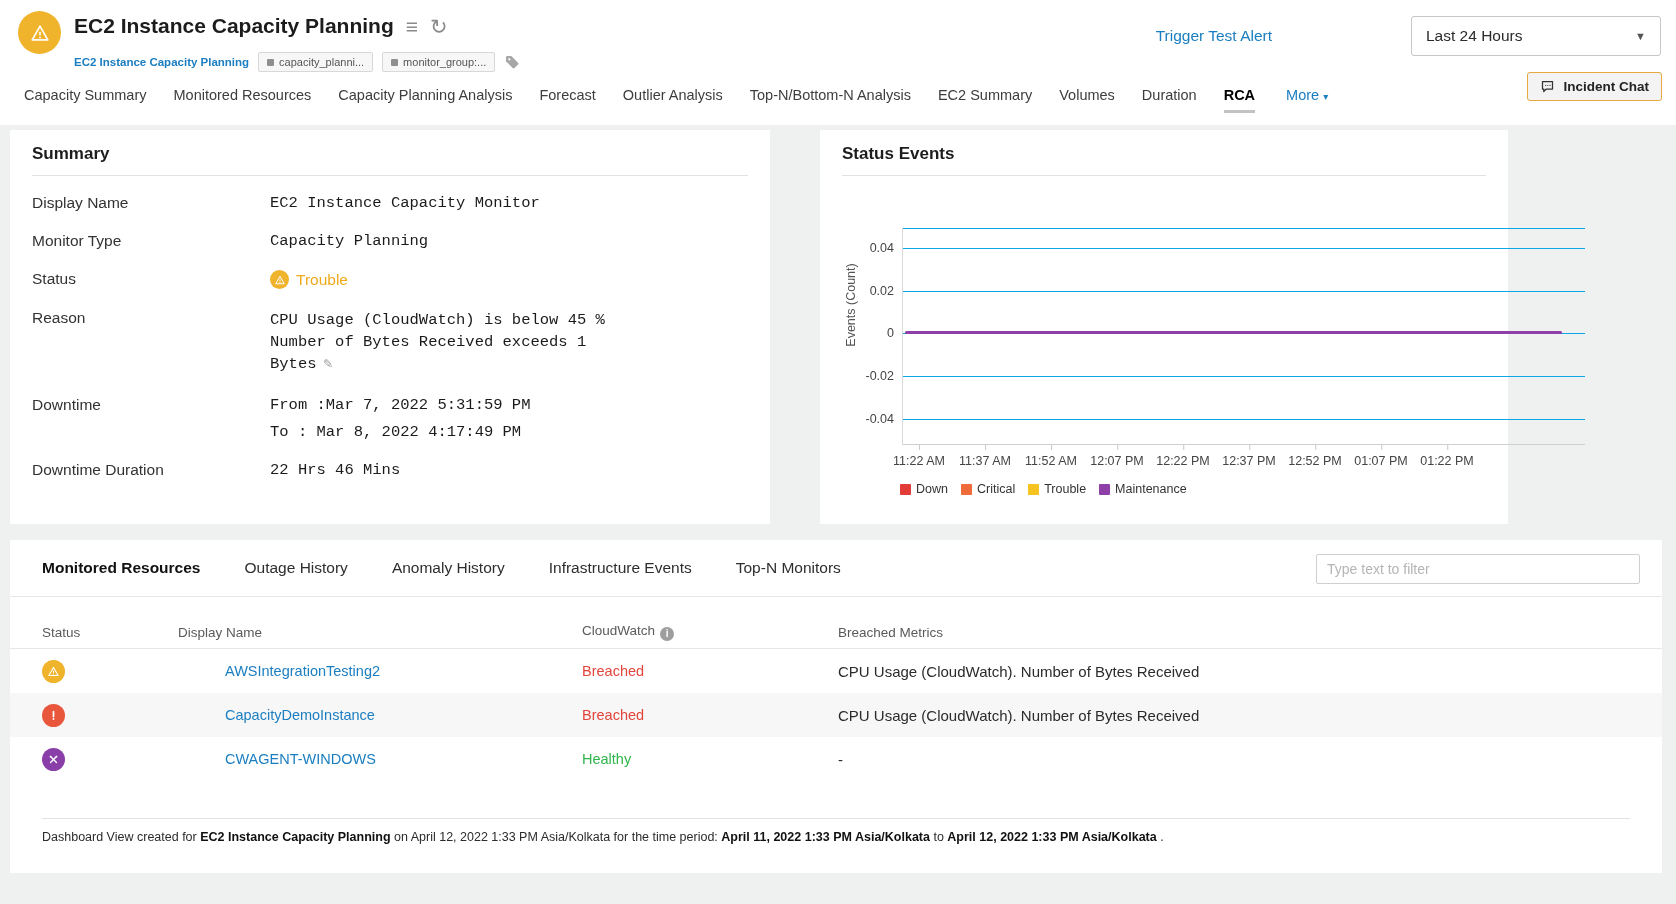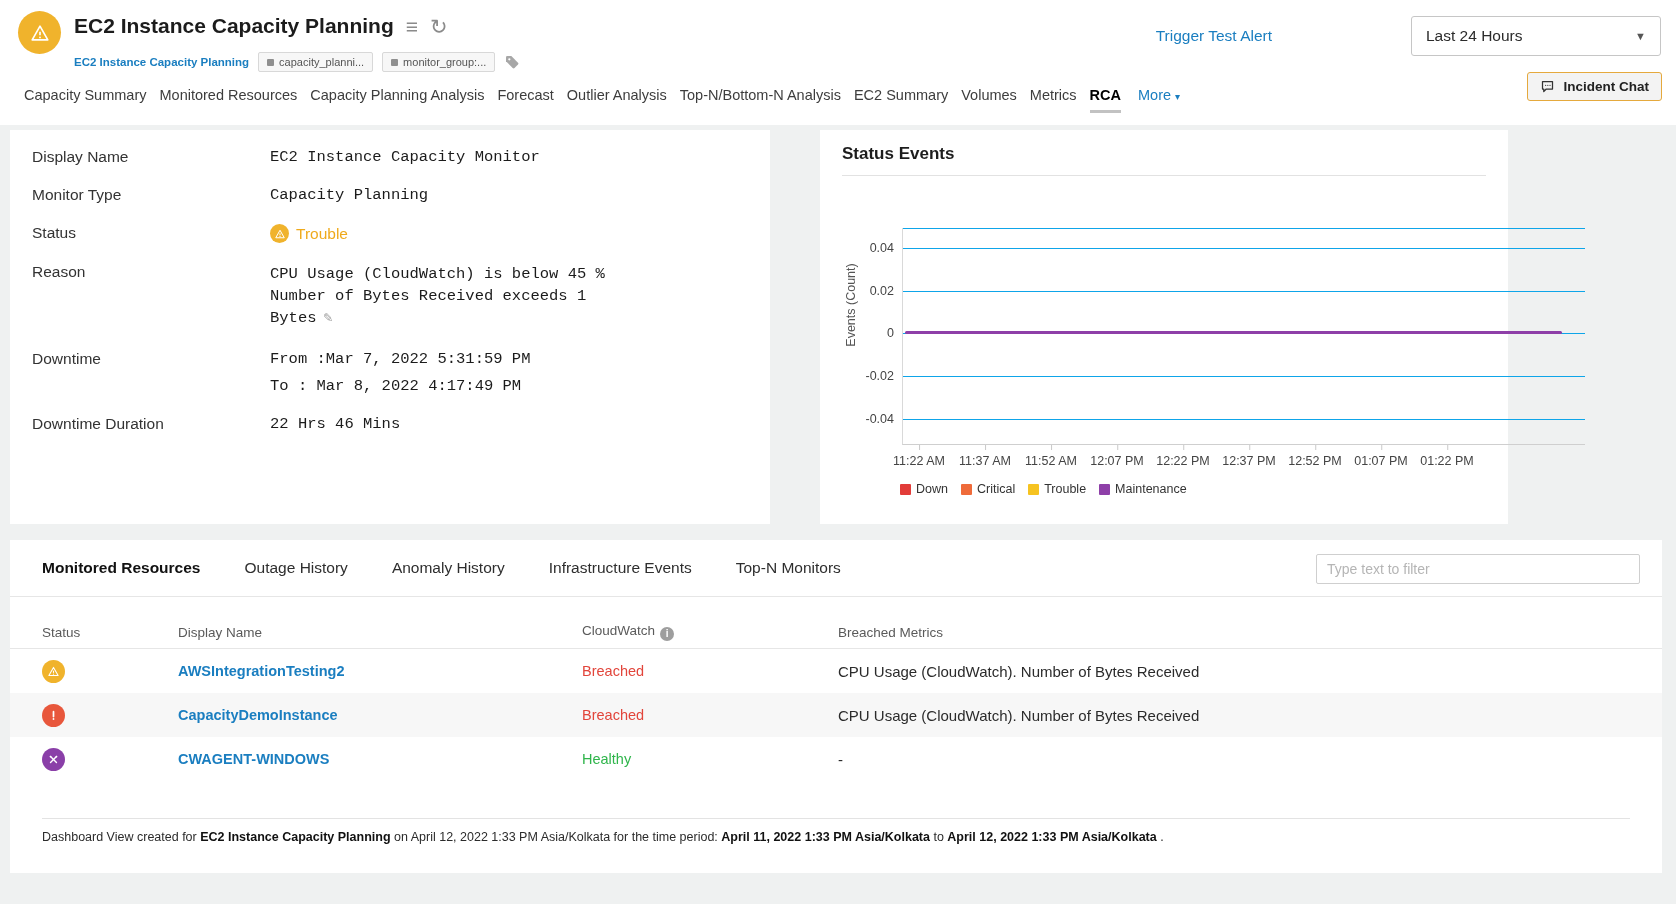--- a/index.html
+++ b/index.html
@@ -23,21 +23,21 @@
   .trigger-link { position:absolute; right:404px; top:27px; color:#1a7ec0; font-size:15.5px;
                   font-weight:500; cursor:pointer; }
   .time-select { position:absolute; right:15px; top:16px; width:250px; height:40px;
                  border:1px solid #c6c6c6; border-radius:3px; background:#fff; display:flex;
                  align-items:center; justify-content:space-between; padding:0 14px;
                  font-size:15.5px; color:#2b2b2b; cursor:pointer; }
   .time-select .caret { font-size:11px; color:#555; }
   .incident-btn { position:absolute; right:14px; top:72px; display:flex; align-items:center; gap:8px;
                   border:1px solid #e5a93d; background:#f3f3f3; border-radius:3px; padding:6px 12px;
                   font-size:13.5px; font-weight:700; color:#222; cursor:pointer; }
-  .nav { position:absolute; left:24px; top:87px; display:flex; gap:13px; font-size:14.5px;
+  .nav { position:absolute; left:24px; top:87px; display:flex; gap:27px; font-size:14.5px;
          color:#3d3d3d; align-items:flex-start; }
   .nav .tab { padding-bottom:7px; cursor:pointer; white-space:nowrap; }
   .nav .tab.active { font-weight:700; color:#000; border-bottom:3px solid #c2c2c2; }
   .nav .more { color:#1a7ec0; cursor:pointer; margin-left:4px; }
   .nav .more .caret { font-size:10px; }
   
   .card { position:absolute; background:#fff; }
   #summary-card { left:10px; top:130px; width:760px; height:394px; }
   #events-card  { left:820px; top:130px; width:688px; height:394px; }
   #lower-card   { left:10px; top:540px; width:1652px; height:333px; }
@@ -80,21 +80,21 @@
             color:#333; outline:none; }
   .filter::placeholder { color:#b5b5b5; }
   .tabs-divider { position:absolute; left:0; right:0; top:56px; height:1px; background:#e6e6e6; }
   .tbl { position:absolute; left:0; right:0; top:76px; }
   .trow { display:grid; grid-template-columns:136px 404px 256px 1fr; align-items:center;
           height:44px; padding:0 22px 0 32px; }
   .thead { height:33px; font-size:13.5px; color:#5a5a5a; border-bottom:1px solid #e6e6e6; }
   .trow.alt { background:#f7f7f7; }
   .stat-ico { width:23px; height:23px; border-radius:50%; display:inline-flex;
               align-items:center; justify-content:center; }
-  .rlink { color:#1a7ec0; font-weight:700; font-size:14.5px; cursor:pointer; }
+  .rlink { color:#1a7ec0; font-weight:400; font-size:14.5px; cursor:pointer;margin-left:47px; }
   .perf { font-size:14.5px; font-weight:400; }
   .perf.breached { color:#e2453b; }
   .perf.healthy { color:#2fb54b; }
   .metrics { font-size:15px; color:#2b2b2b; }
   .info-ico { display:inline-flex; width:14px; height:14px; border-radius:50%; background:#9e9e9e;
               color:#fff; font-size:10px; font-weight:700; align-items:center; justify-content:center;
               margin-left:5px; vertical-align:-2px; cursor:pointer; font-style:normal; }
   .foot-divider { position:absolute; left:32px; right:32px; top:278px; height:1px; background:#e3e3e3; }
   .foot { position:absolute; left:32px; top:290px; font-size:12.5px; color:#2b2b2b; }
   .foot b { color:#111; }
@@ -146,27 +146,28 @@
   </div>
   <div class="nav">
     <span class="tab">Capacity Summary</span>
     <span class="tab">Monitored Resources</span>
     <span class="tab">Capacity Planning Analysis</span>
     <span class="tab">Forecast</span>
     <span class="tab">Outlier Analysis</span>
     <span class="tab">Top-N/Bottom-N Analysis</span>
     <span class="tab">EC2 Summary</span>
     <span class="tab">Volumes</span>
-    <span class="tab">Metrics</span>
+    <span class="tab">Duration</span>
     <span class="tab active">RCA</span>
     <span class="more"><span>More</span> <span class="caret">▾</span></span>
   </div>
 </div>
 
 <div class="card" id="summary-card">
+  <div class="card-head">Summary</div>
   <div class="frows">
     <div class="frow">
       <span class="lab">Display Name</span>
       <span class="val">EC2 Instance Capacity Monitor</span>
     </div>
     <div class="frow">
       <span class="lab">Monitor Type</span>
       <span class="val">Capacity Planning</span>
     </div>
     <div class="frow">

